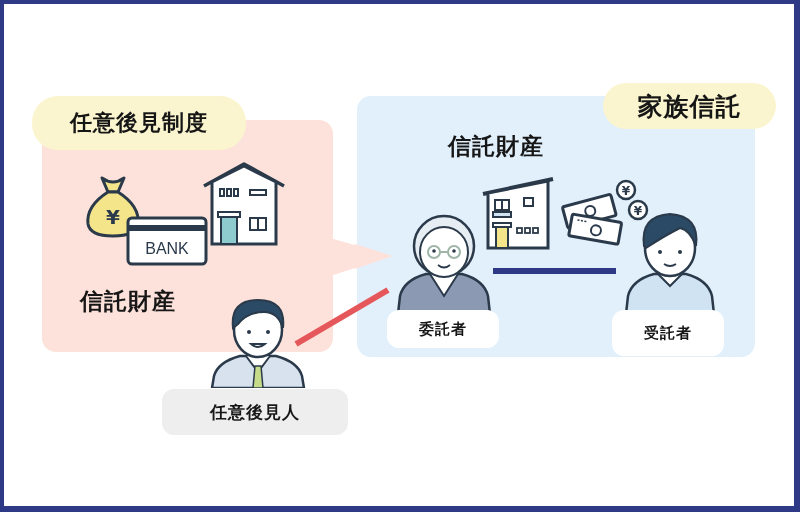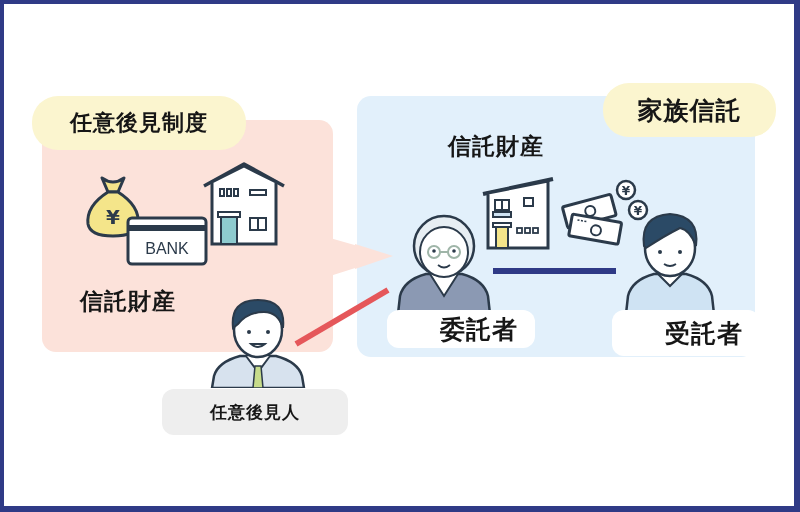--- a/index.html
+++ b/index.html
@@ -22,26 +22,26 @@
       left: 357px; top: 96px; width: 398px; height: 261px;
       background: #e2f0fb; border-radius: 14px;
     }
     .pill {
       background: #fbf5cf; border-radius: 26px;
       font-weight: bold; color: #161616;
       display: flex; align-items: center; justify-content: center;
       letter-spacing: 1px;
     }
     .pill-left { left: 32px; top: 96px; width: 214px; height: 54px; font-size: 22px; }
-    .pill-right { left: 603px; top: 83px; width: 173px; height: 54px; font-size: 25px; }
+    .pill-right { left: 603px; top: 83px; width: 173px; height: 46px; font-size: 25px; }
     .heading { font-weight: bold; color: #161616; font-size: 23px; letter-spacing: 1px; }
     .label-box {
       background: #ffffff; border-radius: 12px;
       display: flex; align-items: center; justify-content: center;
-      font-weight: bold; font-size: 25px; color: #161616; letter-spacing: 1px; padding-left: 36px;
+      font-weight: bold; font-size: 15px; color: #161616; letter-spacing: 1px;
     }
     .label-gray {
       background: #eeeeee; border-radius: 12px;
       display: flex; align-items: center; justify-content: center;
       font-weight: bold; font-size: 17px; color: #161616; letter-spacing: 1px;
     }
     svg { display: block; }
   </style>
 </head>
 <body>

